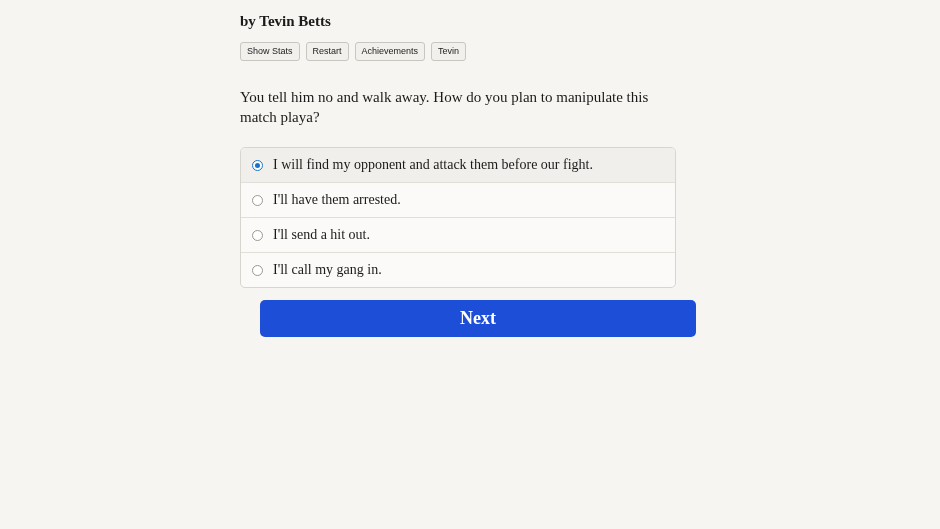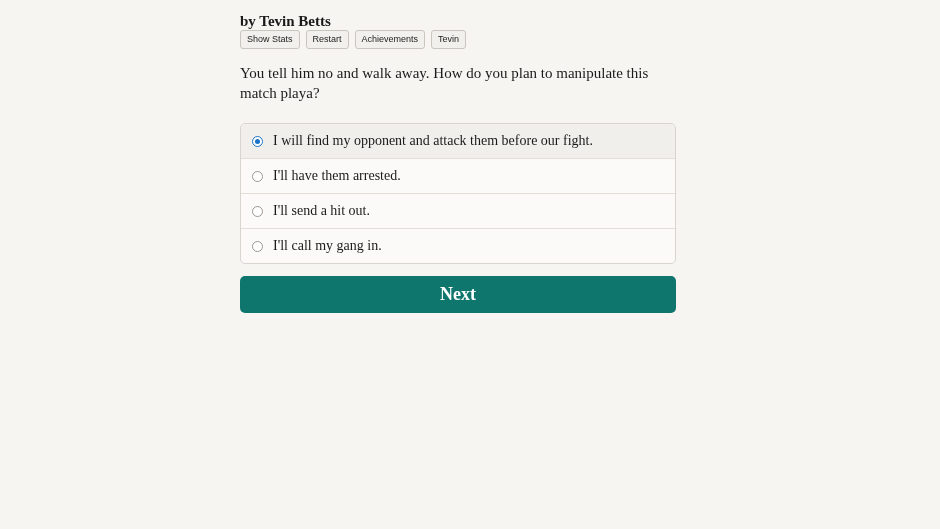--- a/index.html
+++ b/index.html
@@ -28,38 +28,39 @@
   .byline {
     font-family: "Liberation Serif", serif;
     font-size: 15px;
     font-weight: bold;
     color: #1a1a1a;
     margin: 0;
     padding-top: 12px;
     line-height: 18px;
   }
   .toolbar {
+    margin-top: 12px;
     display: flex;
     gap: 6px;
     align-items: center;
   }
   .tool-btn {
     font-family: "Liberation Sans", sans-serif;
     font-size: 9px;
     line-height: 10px;
     color: #222;
     background: #f2f0ec;
     border: 1px solid #c9c6c0;
     border-radius: 3px;
     padding: 3px 6px 4px 6px;
     cursor: pointer;
     white-space: nowrap;
   }
   .prompt {
-    margin-top: 14px;
+    margin-top: 26px;
     font-family: "Liberation Serif", serif;
     font-size: 15px;
     line-height: 20px;
     color: #1a1a1a;
   }
   .choices {
     margin-top: 20px;
     border: 1px solid #d8d5cf;
     border-radius: 5px;
     background: #fbfaf8;
@@ -109,31 +110,32 @@
     font-family: "Liberation Serif", serif;
     font-size: 14px;
     line-height: 18px;
     color: #1a1a1a;
   }
   .next-btn {
     margin-top: 12px;
     display: block;
     width: 100%;
     box-sizing: border-box;
-    background: #0f766e;
+    background: #1d4ed8;
     color: #ffffff;
     border: none;
     border-radius: 5px;
     font-family: "Liberation Serif", serif;
     font-weight: bold;
     font-size: 18px;
     line-height: 22px;
     padding: 7px 0 8px 0;
     text-align: center;
     cursor: pointer;
+    margin-left: 20px;
   }
 </style>
 </head>
 <body>
 
 <div class="page">
   <div class="content">
 
     <div class="byline">by Tevin Betts</div>
 

